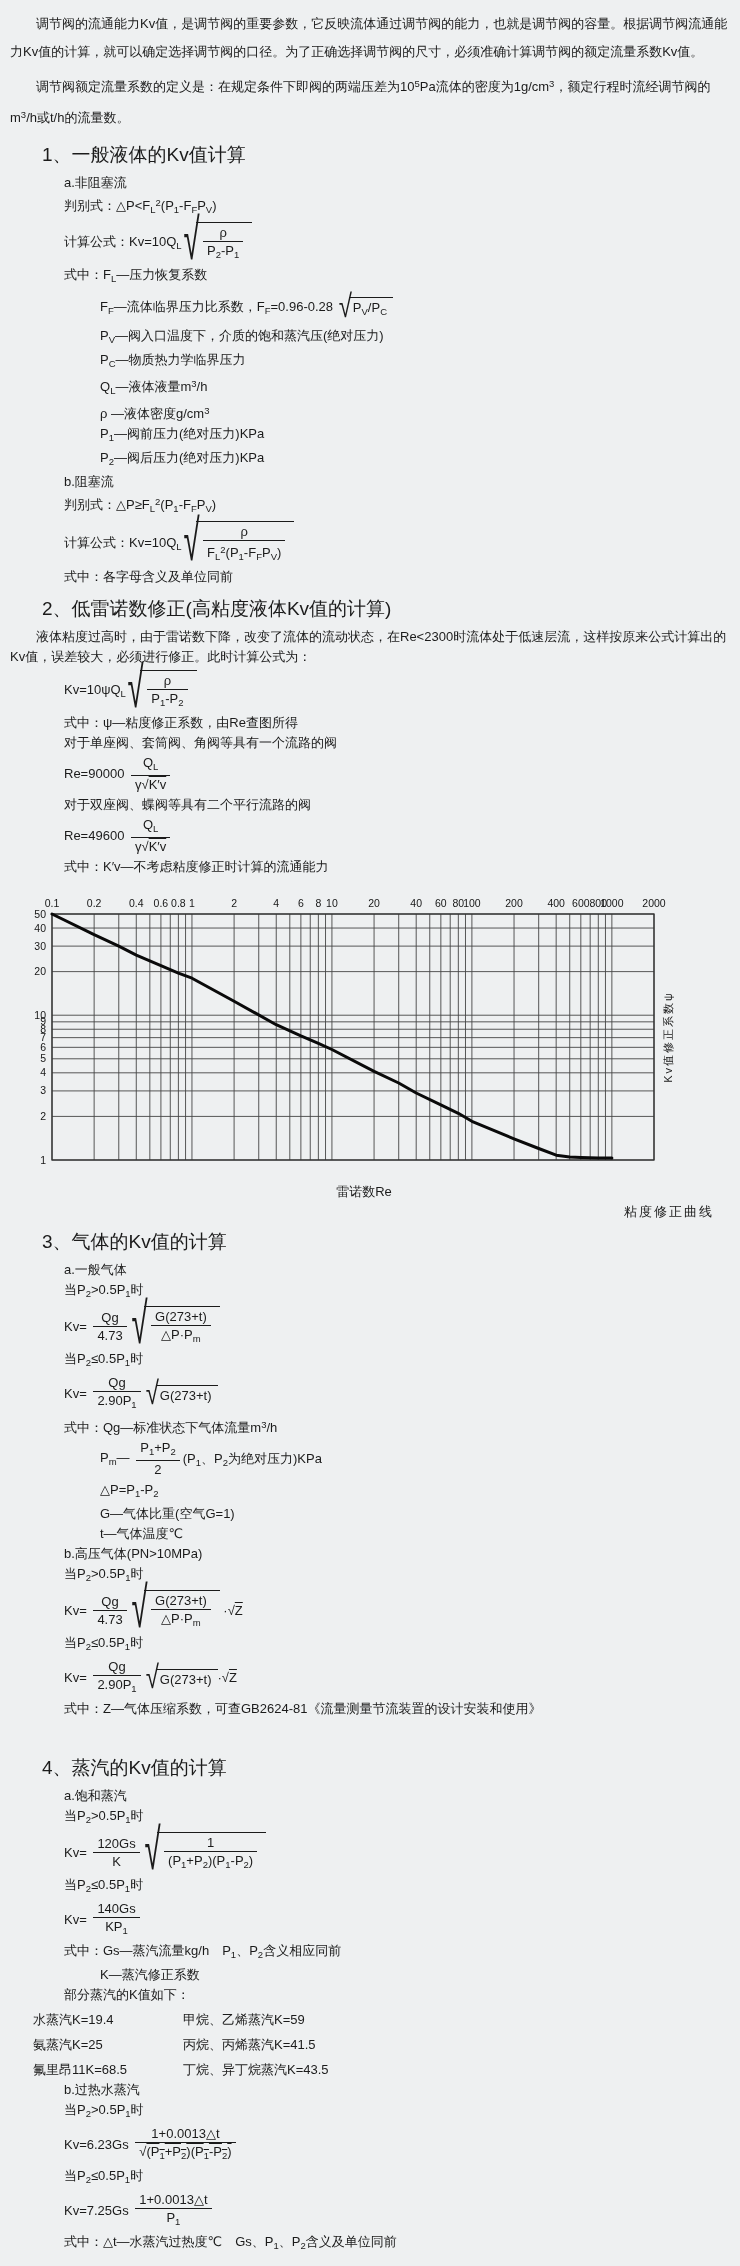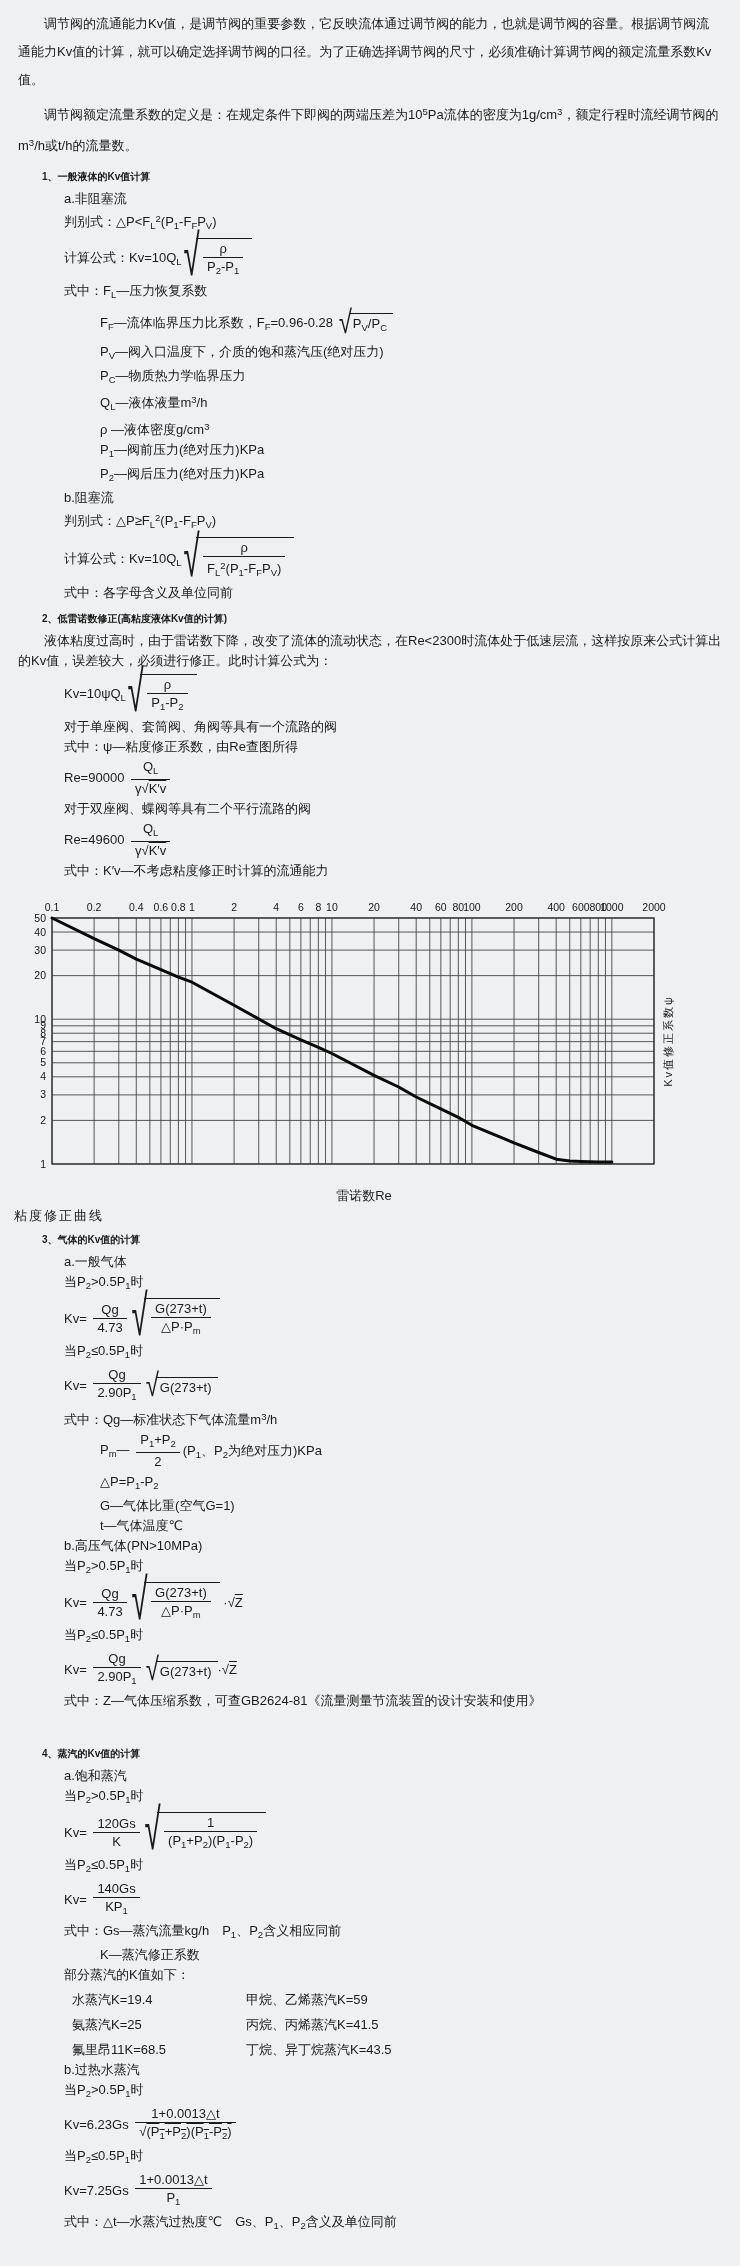--- a/index.html
+++ b/index.html
@@ -4,46 +4,46 @@
 <style>
   html,body{margin:0;padding:0;}
   body{
     width:740px;
     background:#eef0f1;
     color:#1b1b1b;
     font-family:"Liberation Sans","DejaVu Sans",sans-serif;
     font-size:13px;
   }
   .page{padding:8px 0 18px 0;}
-  .para{padding:0 18px;text-indent:2em;line-height:20px;margin:2px 0;}
+  .para{padding:0 10px;text-indent:2em;line-height:20px;margin:2px 0;}
   .para.intro{line-height:28px;margin:2px 0 4px 0;}
-  .heading{font-weight:bold;font-size:10px;margin:10px 0 5px 42px;}
+  .heading{font-weight:normal;font-size:19px;margin:10px 0 5px 42px;}
   .tline{line-height:19px;margin:1px 0;}
   .ind1{margin-left:64px;}
   .ind2{margin-left:100px;}
   .formula{display:flex;align-items:center;min-height:32px;margin:3px 0;}
   .formula.ind1{margin-left:64px;}
   .formula.ind2{margin-left:100px;}
   .ftxt{white-space:pre;}
   .frac{display:inline-flex;flex-direction:column;text-align:center;margin:0 3px;line-height:15px;}
   .frac .num{border-bottom:1.4px solid #1b1b1b;padding:0 4px 1px 4px;}
   .frac .den{padding:1px 4px 0 4px;}
   .sqrt{display:inline-flex;align-items:center;margin-left:2px;}
   .sqrt .radical{font-size:24px;line-height:1;transform:scale(1,1.35);transform-origin:60% 55%;margin-right:-3px;}
   .sqrt.tall .radical{font-size:28px;transform:scale(1.05,2.05);}
   .sqrt .vinculum{border-top:1.5px solid #1b1b1b;padding:2px 6px 0 4px;}
   .ovl{text-decoration:overline;}
   sub{font-size:9.5px;vertical-align:-3px;}
   sup{font-size:9.5px;vertical-align:4px;}
-  .tline2{display:flex;margin-left:72px;line-height:19px;margin-top:6px;gap:24px;}
+  .tline2{display:flex;margin-left:33px;line-height:19px;margin-top:6px;}
   .tline2 .c1{width:150px;}
   .gap{width:100%;}
   .chartwrap{margin:12px 0 4px 14px;width:710px;}
   .chart-xlabel{width:700px;text-align:center;margin-top:1px;line-height:15px;}
-  .chart-caption{width:700px;text-align:left;margin-top:5px;letter-spacing:2px;line-height:15px;}
+  .chart-caption{width:700px;text-align:right;margin-top:5px;letter-spacing:2px;line-height:15px;}
 </style>
 </head>
 <body>
 
 <div class="page">
   <div id="doc">
       <div class="para intro">调节阀的流通能力Kv值，是调节阀的重要参数，它反映流体通过调节阀的能力，也就是调节阀的容量。根据调节阀流通能力Kv值的计算，就可以确定选择调节阀的口径。为了正确选择调节阀的尺寸，必须准确计算调节阀的额定流量系数Kv值。</div>
       <div class="para intro">调节阀额定流量系数的定义是：在规定条件下即阀的两端压差为10<sup>5</sup>Pa流体的密度为1g/cm<sup>3</sup>，额定行程时流经调节阀的m<sup>3</sup>/h或t/h的流量数。</div>
       <div class="heading">1、一般液体的Kv值计算</div>
       <div class="tline ind1">a.非阻塞流</div>
@@ -90,22 +90,22 @@
       <div class="formula ind1">
         <span class="ftxt">Kv=10ψQ<sub>L</sub></span>
         <span class="sqrt tall">
           <span class="radical">√</span>
           <span class="vinculum"><span class="frac">
               <span class="num">ρ</span>
               <span class="den">P<sub>1</sub>-P<sub>2</sub></span>
             </span></span>
         </span>
       </div>
+      <div class="tline ind1">式中：ψ—粘度修正系数，由Re查图所得</div>
       <div class="tline ind1">对于单座阀、套筒阀、角阀等具有一个流路的阀</div>
-      <div class="tline ind1">式中：ψ—粘度修正系数，由Re查图所得</div>
       <div class="formula ind1">
         <span class="ftxt">Re=90000 </span>
         <span class="frac">
           <span class="num">Q<sub>L</sub></span>
           <span class="den">γ√<span class="ovl">K′v</span></span>
         </span>
       </div>
       <div class="tline ind1">对于双座阀、蝶阀等具有二个平行流路的阀</div>
       <div class="formula ind1">
         <span class="ftxt">Re=49600 </span>

